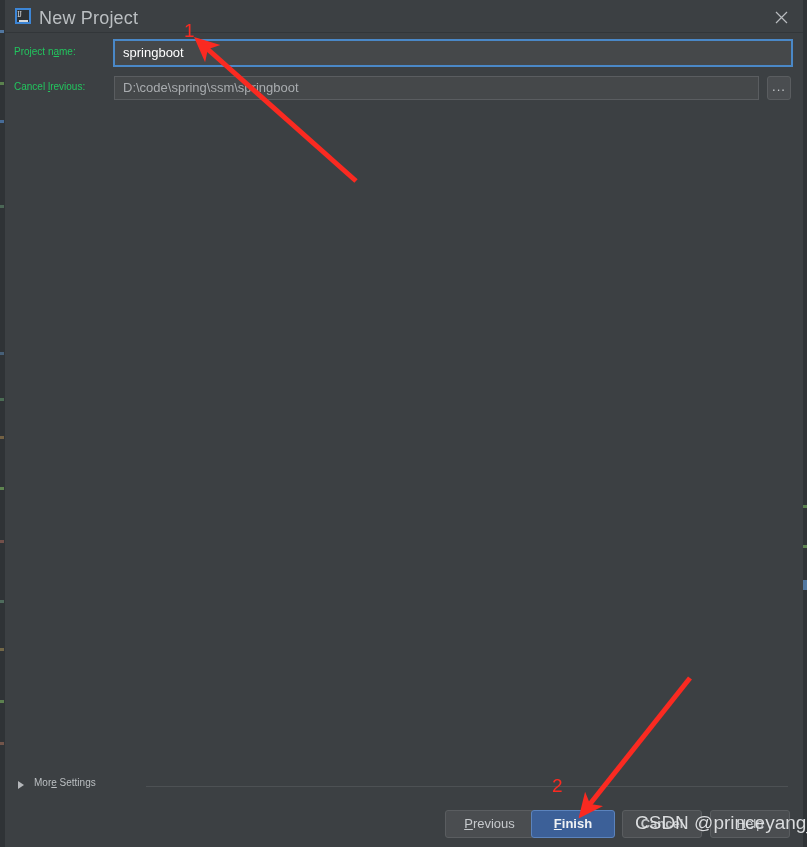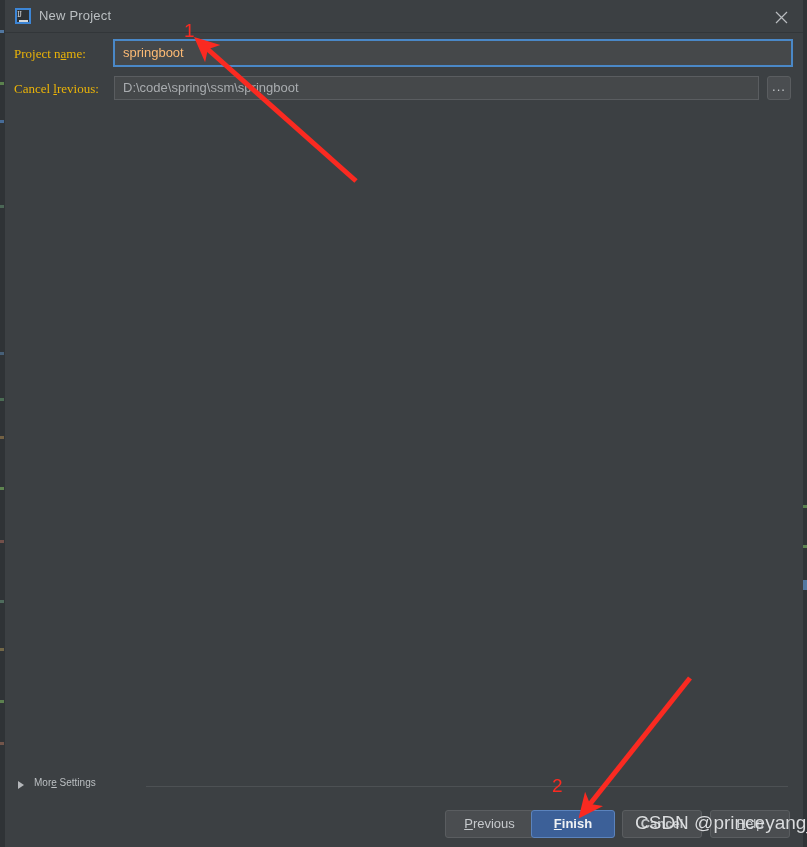--- a/index.html
+++ b/index.html
@@ -71,47 +71,46 @@
   #ij-logo span.bar {
     display: block;
     margin: 1px auto 0;
     width: 9px;
     height: 2px;
     background: #d6d9dc;
   }
   #window-title {
     position: absolute;
     left: 34px; top: 8px;
-    font-size: 13px;
+    font-size: 18px;
     color: #bbbfc2;
     letter-spacing: .2px;
   }
   #close-btn {
     position: absolute;
     right: 0; top: 0;
     width: 44px; height: 31px;
     cursor: pointer;
   }
   #close-btn svg { position: absolute; left: 16px; top: 11px; }
 
   
   .form-label {
     position: absolute;
-    font-size: 13px;
-    color: #eab308;
+    font-size: 10px;
+    color: #22c55e;
     white-space: nowrap;
-    font-family: Liberation Serif, serif;
   }
   .mn { text-decoration: underline; }
 
   .field {
     position: absolute;
     box-sizing: border-box;
     background: #45484a;
-    color: #fdba74;
+    color: #ffffff;
     font-size: 13px;
     font-family: "Liberation Sans", sans-serif;
     padding: 0 8px;
     line-height: 24px;
   }
   .field.focused {
     border: 2px solid #4a88c7;
     background: #45484a;
   }
   .field.plain {

